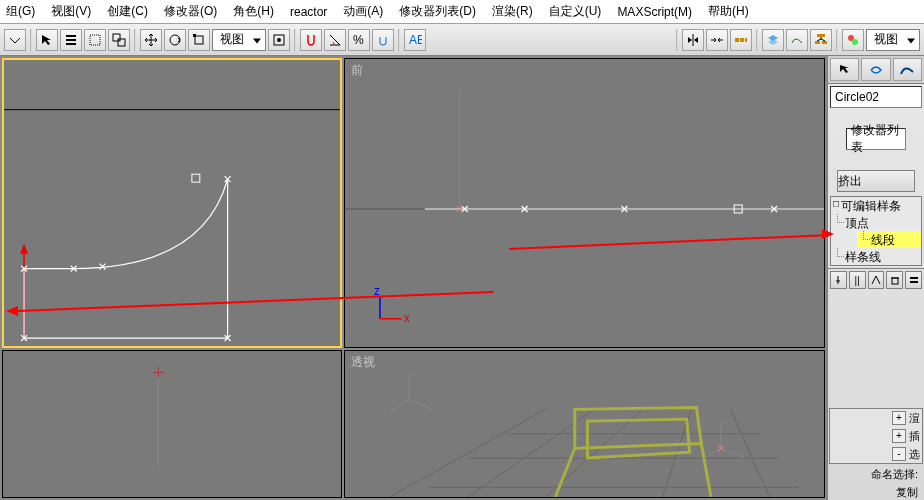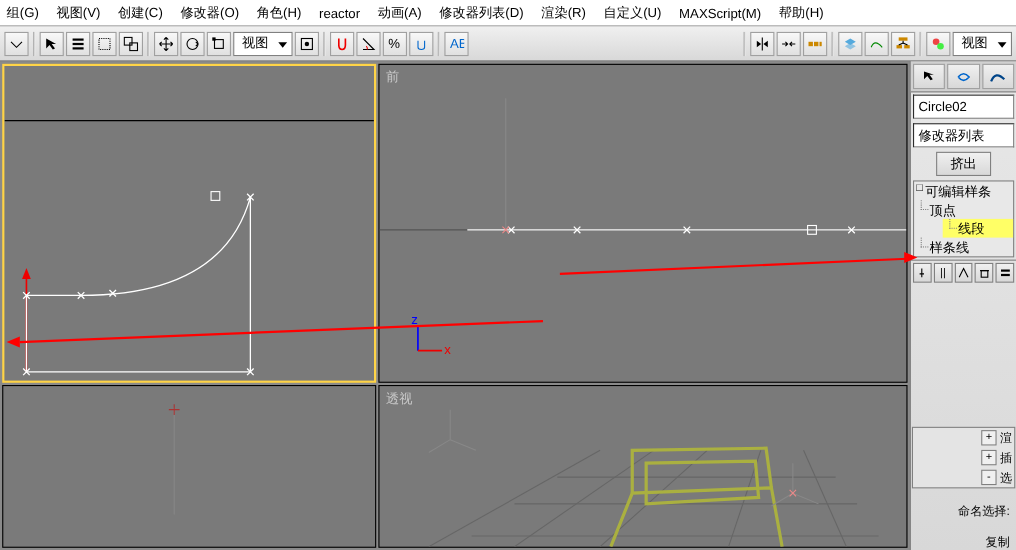--- a/index.html
+++ b/index.html
@@ -23,36 +23,36 @@
 .vp { background: #7a7a7a; position: relative; border: 1px solid #000; }
 .vp.active { border: 2px solid #ffd447; }
 .vp-label { position: absolute; left: 6px; top: 3px; color: #c8c8c8; font-size: 12px; }
 
 
 .rpanel { width: 97px; background: linear-gradient(#e8e8e8, #d8d8d8); border-left: 1px solid #808080; display: flex; flex-direction: column; }
 .rpanel-tabs { height: 28px; background: #d0d0d0; display: flex; gap: 2px; padding: 2px; border-bottom: 1px solid #808080; }
 .rtab { flex: 1; background: linear-gradient(#f0f0f0, #d8d8d8); border: 1px solid #a0a0a0; display: flex; align-items: center; justify-content: center; cursor: pointer;}
 .rtab svg { width: 16px; height: 16px; }
 .rname { height: 22px; background: #fff; border: 1px inset #808080; margin: 2px; padding: 2px 4px; display: flex; align-items: center; }
-.rfield { height: 22px; background: #fff; border: 1px inset #808080; margin: 2px; padding: 2px 4px; display: flex; align-items: flex-start; }
-.rbutton { height: 22px; background: linear-gradient(#f0f0f0, #d8d8d8); border: 1px solid #808080; margin: 2px 23px; display: flex; align-items: center; justify-content: center; cursor: pointer; }
+.rfield { height: 22px; background: #fff; border: 1px inset #808080; margin: 18px; padding: 2px 4px; display: flex; align-items: center; }
+.rbutton { height: 22px; background: linear-gradient(#f0f0f0, #d8d8d8); border: 1px solid #808080; margin: 2px 9px; display: flex; align-items: center; cursor: pointer; }
 .rollout { margin: 2px; border: 1px solid #808080; background: #e8e8e8; }
 .rollout .ritem { padding: 1px 2px 1px 14px; display: flex; align-items: flex-start; cursor: pointer; position: relative; height: 17px; }
 .rollout .ritem.root { padding-left: 2px; font-weight: normal; }
 .rollout .ritem.root::before { content: "□"; margin-right: 2px; font-size: 10px;}
 .rollout .ritem.child::before { content: ""; position: absolute; left: 6px; top: 0; bottom: 50%; width: 6px; border-left: 1px dotted #808080; border-bottom: 1px dotted #808080; }
 .rollout .ritem.sel { background: #ffff66; margin-left: 26px; }
 .rpanel-bottom { margin-top: auto; }
 .rbtnrow { display: flex; gap: 2px; padding: 2px; border-top: 1px solid #808080; }
 .rbtnrow .rb { flex: 1; height: 18px; background: linear-gradient(#f0f0f0, #d8d8d8); border: 1px solid #808080; display:flex; align-items:center; justify-content:center; font-size:10px;}
 .rgroup { border: 1px solid #808080; background: #e4e4e4; margin:1px; }
 .rgrow { display: flex; align-items: center; justify-content: flex-end; padding: 1px 2px; height: 18px;}
 .rgrow .exp { width: 14px; height: 14px; background: #f0f0f0; border: 1px solid #808080; margin-right: 3px; display:flex; align-items:center; justify-content:center; font-size:10px; line-height:1;}
 .rgrow .lab { font-size: 11px; }
-.rlabel { font-size: 11px; text-align: right; padding-right: 6px; margin-top: 13px;}
+.rlabel { font-size: 11px; text-align: right; padding-right: 6px; margin-top: 3px;}
 
 
 .arrow-line { position: absolute; height: 2px; background: red; transform-origin: left center; }
 .arrow-head { position: absolute; width: 0; height: 0; border-top: 5px solid transparent; border-bottom: 5px solid transparent; border-right: 12px solid red; }
 
 </style>
 </head>
 <body>
 
 <div class="menubar">

